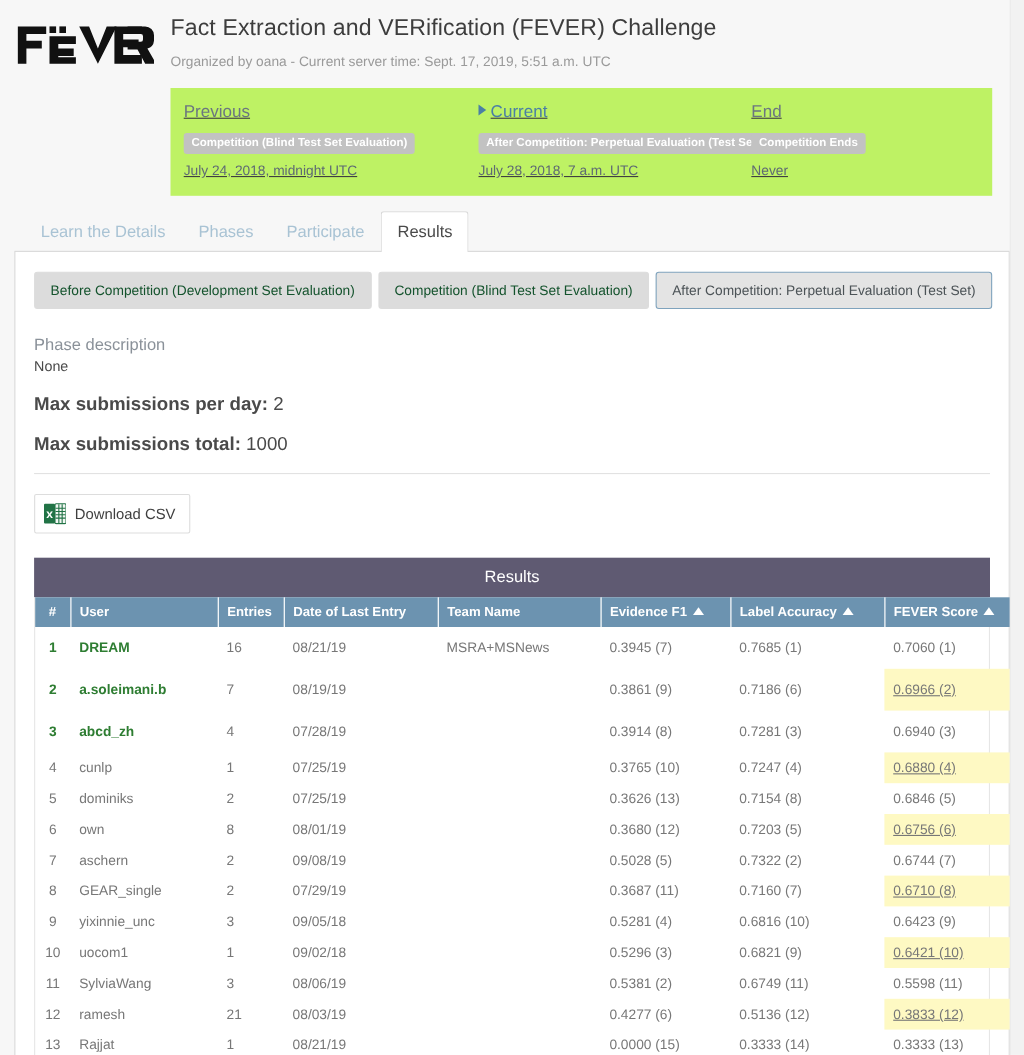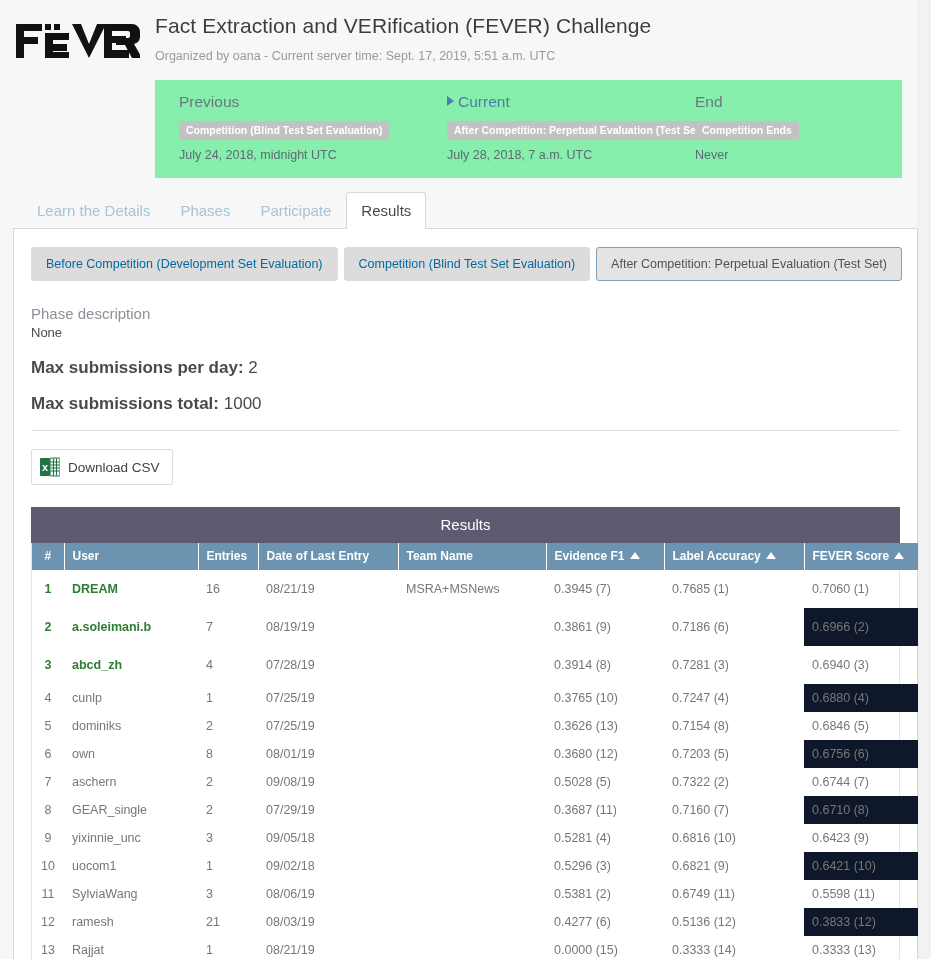--- a/index.html
+++ b/index.html
@@ -45,24 +45,25 @@
     letter-spacing: .1px;
   }
   .comp-sub {
     font-size: 12.5px;
     color: #9a9a9a;
     margin: 0 0 17px 0;
   }
 
   
   .phase-strip {
-    background: #86efac;
+    background: #bef264;
     display: flex;
-    padding: 13px 16px 16px 24px;
+    padding: 13px 16px 16px 12px;
     margin-right: 13px;
+    text-decoration: underline;
   }
   .phase-col { padding-right: 10px; }
   .phase-col.previous { width: 268px; }
   .phase-col.current  { width: 248px; }
   .phase-col.end      { flex: 1; }
   .phase-head {
     font-size: 15.5px;
     color: #6b7680;
     margin-bottom: 9px;
     font-weight: 400;
@@ -125,21 +126,21 @@
     background: #ffffff;
     border: 1px solid #d8d8d8;
     margin: 0 13px 0 13px;
     padding: 18px 17px 22px 17px;
     min-height: 720px;
   }
 
   .phase-buttons { display: flex; gap: 6px; margin-bottom: 24px; }
   .phase-btn {
     background: #dcdcdc;
-    color: #0369a1;
+    color: #14532d;
     border: 1px solid #dcdcdc;
     font-size: 12.5px;
     padding: 9px 14px;
     border-radius: 3px;
     cursor: pointer;
     white-space: nowrap;
     font-family: "Liberation Sans", sans-serif;
   }
   .phase-btn.selected {
     background: #e4e4e4;
@@ -222,21 +223,21 @@
     border: none;
   }
   td.c-rank { text-align: center; color: #777777; width: 30px; }
   td.c-user { color: #777777; }
   tr.top3 td.c-rank, tr.top3 td.c-user {
     color: #2e7d32;
     font-weight: bold;
   }
   tr.tall td { padding-top: 12px; padding-bottom: 12px; }
   td.c-fever { background: transparent; margin-top: 34px; }
-  tr.shade td.c-fever { background: #0f172a; }
+  tr.shade td.c-fever { background: #fef9c3; text-decoration: underline; }
 
   .col-rank   { width: 32px; }
   .col-user   { width: 134px; }
   .col-entries{ width: 60px; }
   .col-date   { width: 140px; }
   .col-team   { width: 148px; }
   .col-ef1    { width: 118px; }
   .col-label  { width: 140px; }
   .col-fever  { width: 120px; }
 

